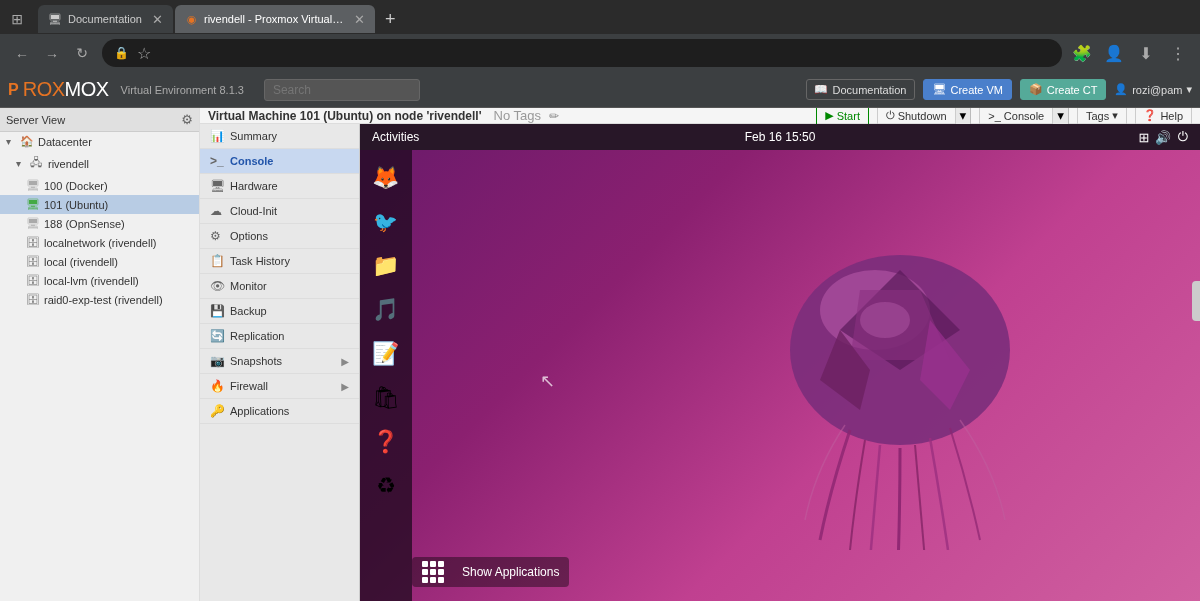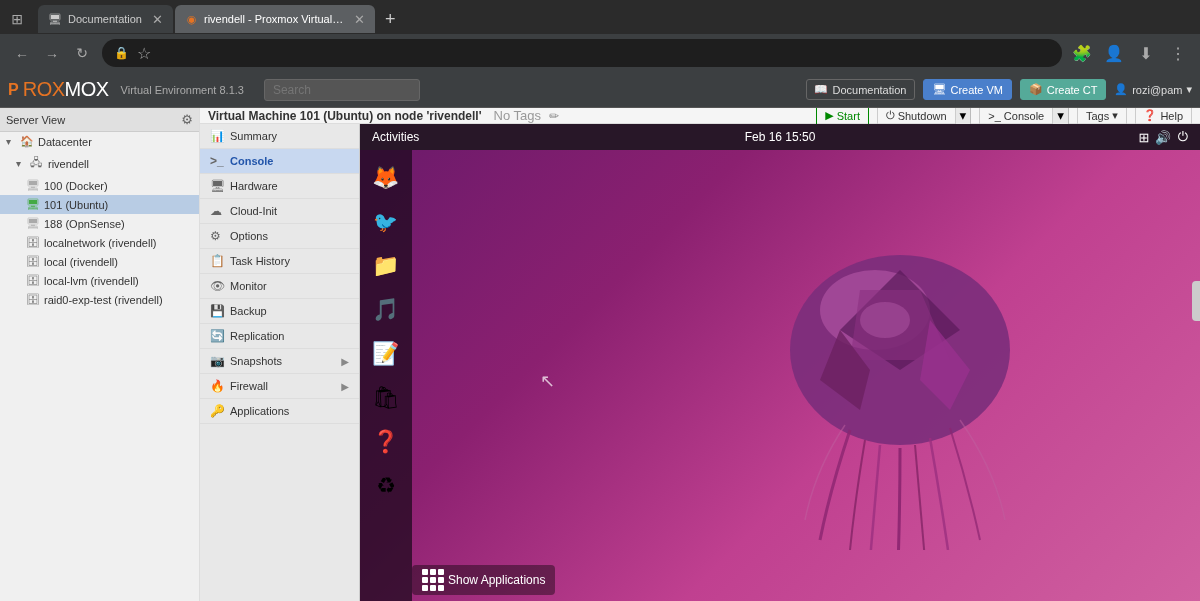--- a/index.html
+++ b/index.html
@@ -98,21 +98,21 @@
     
     
     .jellyfish-container { position: absolute; right: 100px; top: 60px; width: 400px; height: 340px; }
 
     
     .ubuntu-dock { position: absolute; left: 0; top: 26px; bottom: 0; width: 52px; background: rgba(30,10,30,0.75); display: flex; flex-direction: column; align-items: center; padding: 8px 0; gap: 4px; z-index: 10; }
     .dock-item { width: 40px; height: 40px; border-radius: 8px; display: flex; align-items: center; justify-content: center; cursor: pointer; position: relative; }
     .dock-icon { font-size: 22px; }
 
     
-    .ubuntu-show-apps { position: absolute; bottom: 6px; left: 52px; display: flex; align-items: center; gap: 4px; cursor: pointer; background: rgba(0,0,0,0.4); padding: 4px 10px; border-radius: 4px; z-index: 10; }
+    .ubuntu-show-apps { position: absolute; bottom: 14px; left: 52px; display: flex; align-items: center; gap: 18px; cursor: pointer; background: rgba(0,0,0,0.4); padding: 4px 10px; border-radius: 4px; z-index: 10; }
     .show-apps-grid { display: grid; grid-template-columns: repeat(3,6px); gap: 2px; }
     .show-apps-dot { width: 6px; height: 6px; background: #fff; border-radius: 1px; }
     .show-apps-label { color: #fff; font-size: 12px; }
 
     
     .collapse-handle { position: absolute; right: 0; top: 50%; transform: translateY(-50%); width: 8px; height: 40px; background: #ccc; border-radius: 4px 0 0 4px; cursor: pointer; z-index: 5; }
 
     
     .prox-logo-text { font-size: 20px; font-weight: normal; letter-spacing: -0.5px; }
   </style>

